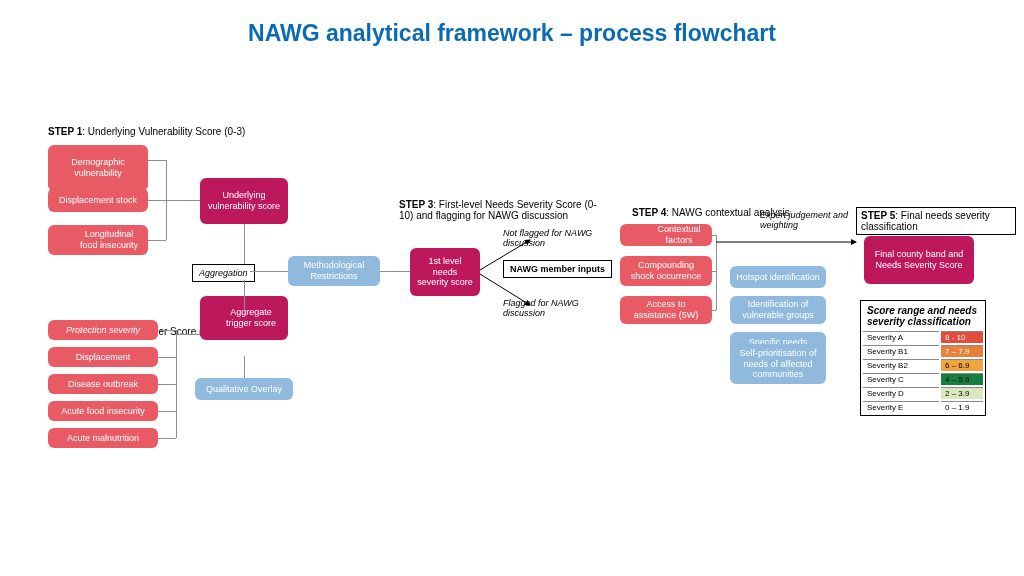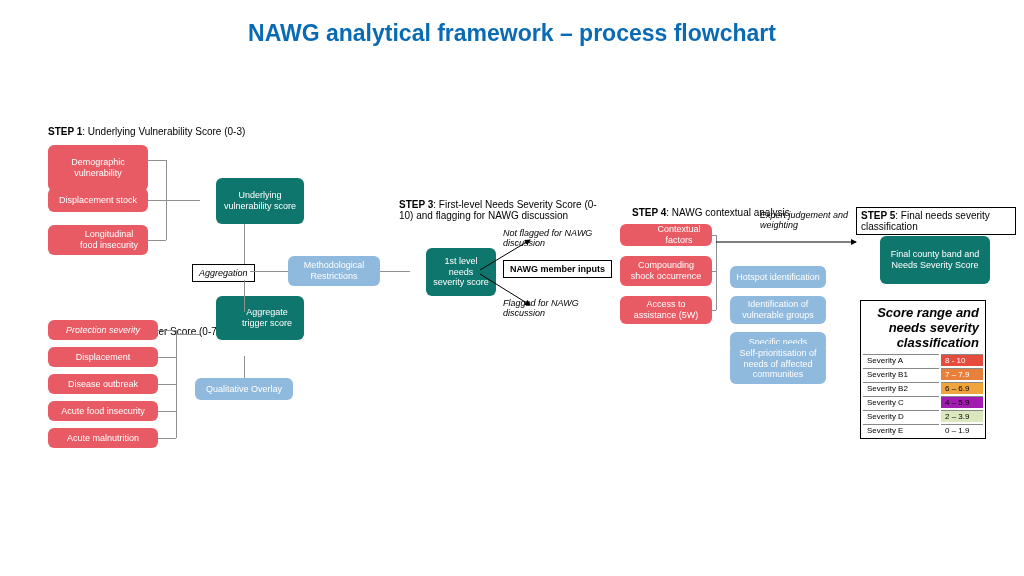--- a/index.html
+++ b/index.html
@@ -33,21 +33,21 @@
     color: #fff;
     font-size: 9px;
     text-align: center;
     display: flex;
     align-items: center;
     justify-content: center;
     padding: 4px 6px;
     line-height: 1.2;
   }
   .red { background: #e85b64; }
-  .green { background: #0f766e; color:#fff;margin-left:16px; }
+  .green { background: #be185d; color:#fff; }
   .blue { background: #8fb9dd; color:#fff; }
   .white-box {
     position: absolute;
     background: #fff;
     border: 1px solid #000;
     font-size: 9px;
     padding: 3px 6px;
     font-style: italic;
   }
   .plain-label {
@@ -65,33 +65,33 @@
   svg.connector { position: absolute; overflow: visible; pointer-events:none; }
   .legend {
     position: absolute;
     border: 1px solid #000;
     font-size: 8px;
     background: #fff;
   }
   .legend th {
     font-style: italic;
     font-weight: 700;
-    font-size: 13px;
+    font-size: 10px;
     padding: 2px 4px;
-    text-align: right;
+    text-align: left;
   }
   .legend td {
     padding: 1px 4px;
     border-top: 1px solid #888;
   }
   .legend .bar { width: 42px; }
   .sevA { background: #e64c3c; color:#fff; }
   .sevB1 { background: #e8803c; color:#fff; }
   .sevB2 { background: #efa53c; color:#000; }
-  .sevC { background: #a21caf; color:#000; }
+  .sevC { background: #15803d; color:#000; }
   .sevD { background: #dbe8bd; color:#000; }
   .sevE { background: #fff; color:#000; }
 </style>
 </head>
 <body>
 
 <h1 class="title">NAWG analytical framework – process flowchart</h1>
 
 <div class="step-label" style="left:48px; top:126px;">
   <b>STEP 1</b><span>: Underlying Vulnerability Score (0-3)</span>

